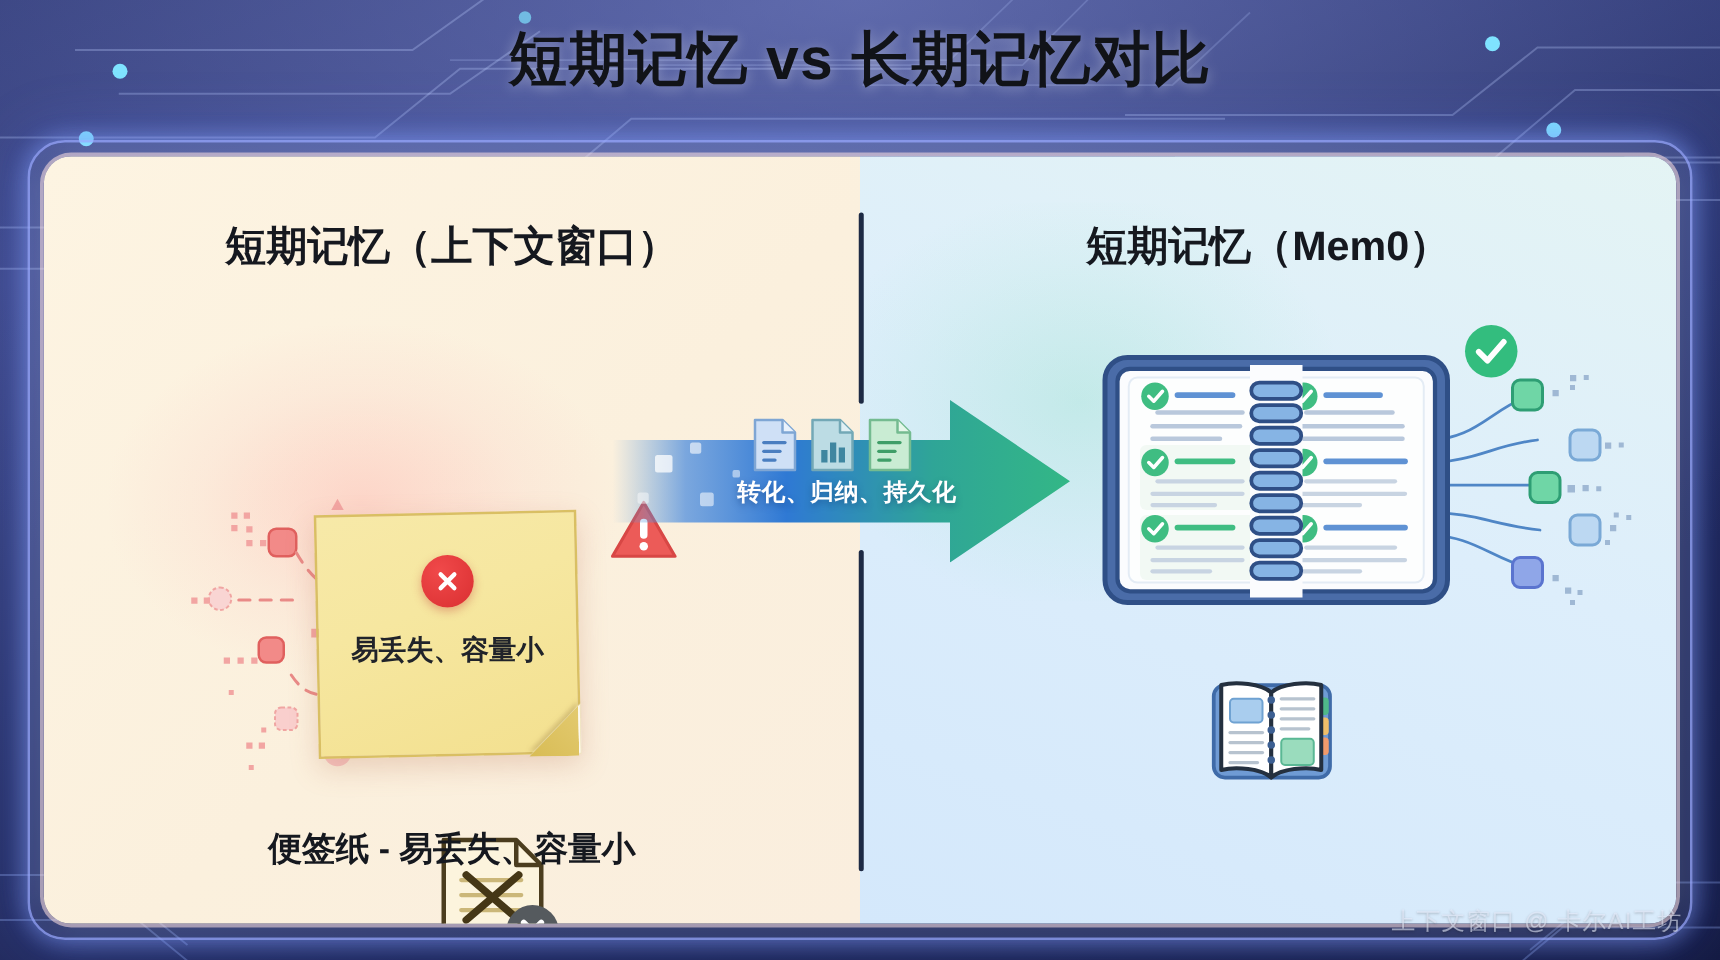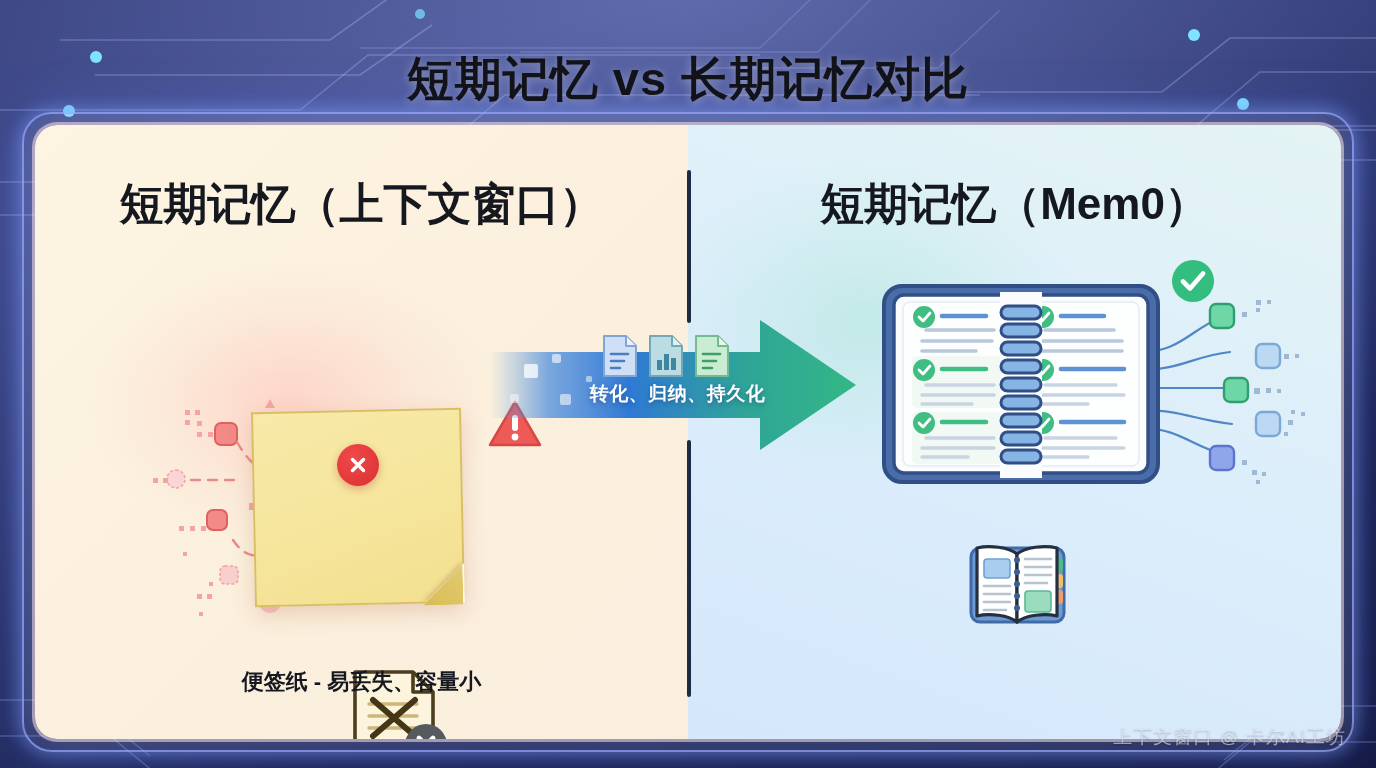--- a/index.html
+++ b/index.html
@@ -57,35 +57,35 @@
   
   .divider {
     position:absolute; left:687px; width:4px;
     background:#1d2a44; border-radius:3px; z-index:6;
   }
   #divider-top { top:170px; height:153px; }
   #divider-bottom { top:440px; height:257px; }
 
   
   #main-title {
-    position:absolute; top:48px; left:0; width:100%;
+    position:absolute; top:16px; left:0; width:100%;
     text-align:center;
     font-size:47px; font-weight:bold; color:#111318;
     letter-spacing:1px;
     text-shadow:0 2px 10px rgba(255,255,255,0.35);
     z-index:8;
   }
   .panel-title {
     position:absolute; top:50px; width:100%; text-align:center;
-    font-size:44px; font-weight:bold; color:#15181f;
+    font-size:33px; font-weight:bold; color:#15181f;
     z-index:7;
   }
   .panel-caption {
     position:absolute; bottom:42px; width:100%; text-align:center;
-    font-size:22px; font-weight:bold; color:#15181f;
+    font-size:27px; font-weight:bold; color:#15181f;
     z-index:7;
   }
 
   
   #sticky-wrap { position:absolute; left:218px; top:285px; width:210px; height:195px; z-index:5; }
   #sticky-note {
     position:absolute; inset:0;
     background:linear-gradient(160deg,#f7e9a8 0%,#f6e7a0 40%,#f3e08f 100%);
     border:2.5px solid #d9bf63;
     transform:rotate(-1.2deg);
@@ -265,20 +265,21 @@
     </svg>
 
     <div id="sticky-wrap">
       <div id="sticky-note"></div>
       <div id="sticky-fold"></div>
       <div id="sticky-x">
         <svg width="24" height="24" viewBox="0 0 24 24">
             <path d="M6.5 6.5 L17.5 17.5 M17.5 6.5 L6.5 17.5" stroke="#fff" stroke-width="3.4" stroke-linecap="round"></path>
           </svg>
       </div>
+      <div id="sticky-text">易丢失、容量小</div>
     </div>
 
     <svg id="warning-tri" width="56" height="50" viewBox="0 0 56 50">
       <path d="M28 3 L53 46 H3 Z" fill="#ec5b58" stroke="#d84745" stroke-width="2.5" stroke-linejoin="round"></path>
       <rect x="25" y="16" width="6" height="16" rx="3" fill="#fff"></rect>
       <circle cx="28" cy="38" r="3.4" fill="#fff"></circle>
     </svg>
 
     <svg id="broken-doc" width="108" height="108" viewBox="0 0 108 108">
       <path d="M14 10 H72 L92 30 V96 H14 Z" fill="#fcf4dd" stroke="#4b3d1e" stroke-width="3.6" stroke-linejoin="round"></path>

